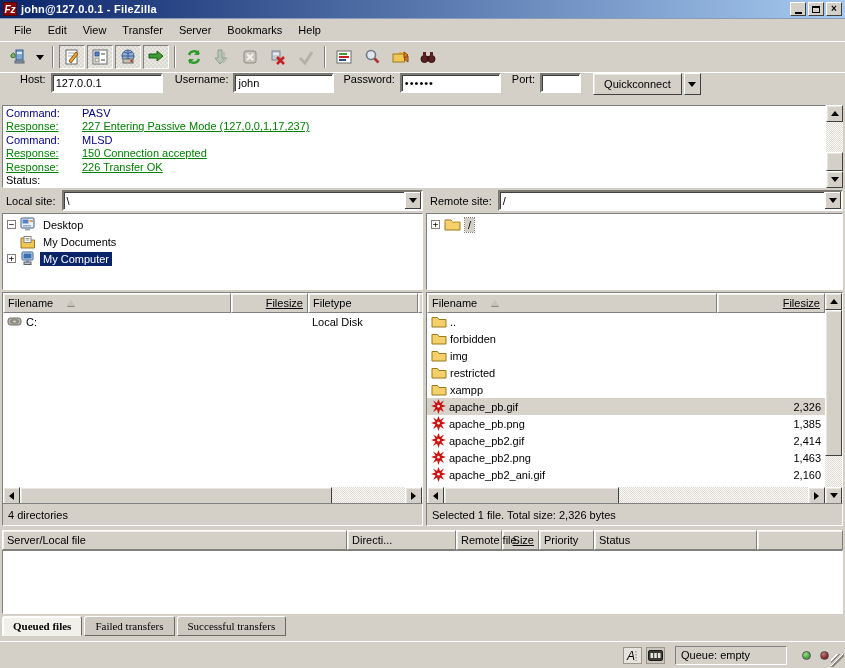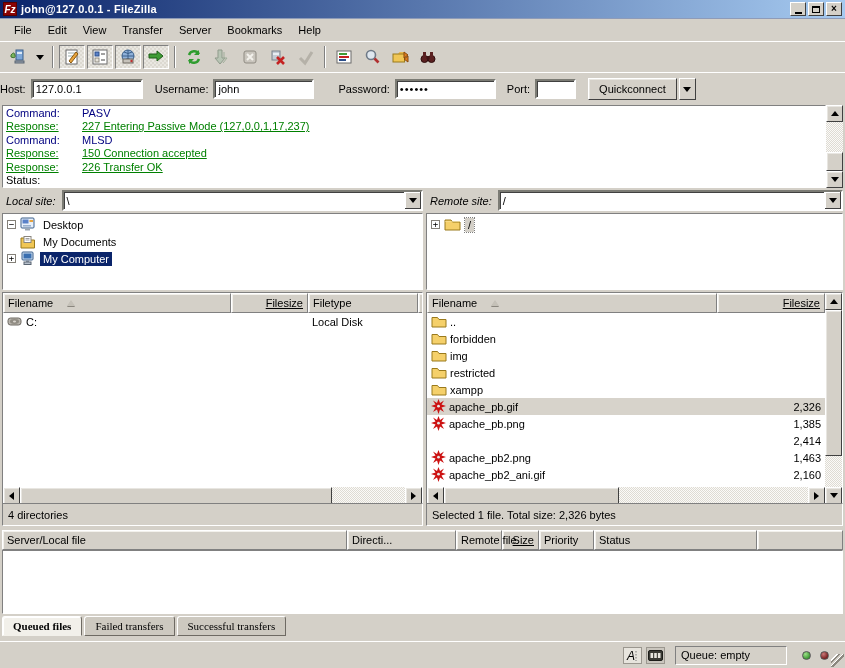--- a/index.html
+++ b/index.html
@@ -25,21 +25,21 @@
   #menubar{left:0;top:19px;width:845px;height:22px;display:flex;align-items:center;padding-left:6px;background:var(--chrome);}
   .menu-item{padding:3px 8px;}
   
   #toolbar{left:0;top:41px;width:845px;height:31px;display:flex;align-items:center;padding-left:4px;border-top:1px solid #fff;}
   .tbtn{width:26px;height:24px;display:flex;align-items:center;justify-content:center;margin:0 1px;}
   .tbtn.pressed{border:1px solid;border-color:#808080 #fff #fff #808080;background:repeating-conic-gradient(#e9e7e1 0 25%,#dcd9d1 0 50%) 0 0/4px 4px;}
   .tsep{width:2px;height:22px;border-left:1px solid #808080;border-right:1px solid #fff;margin:0 4px;}
   .dd-arrow{width:0;height:0;border-left:4px solid transparent;border-right:4px solid transparent;border-top:5px solid #000;}
   .tbtn.dd{width:14px;}
   
-  #quickbar{left:0;top:72px;width:845px;height:33px;display:flex;align-items:center;padding-left:0;border-top:1px solid #fff;}
+  #quickbar{left:0;top:72px;width:845px;height:33px;display:flex;align-items:flex-start;padding-left:20px;border-top:1px solid #fff;}
   .qlabel{margin-right:5px;}
   .qinput{height:20px;background:#fff;border:2px solid;border-color:#7b7b74 #fff #fff #7b7b74;box-shadow:inset 1px 1px 0 #404040;padding:2px 3px;font-size:11px;outline:none;}
   .qc-btn{height:22px;padding:0 10px;background:var(--chrome);border:1px solid;border-color:#fff #404040 #404040 #fff;box-shadow:inset 1px 1px 0 #e8e6e1;font-size:11px;}
   .qc-dd{width:17px;height:22px;background:var(--chrome);border:1px solid;border-color:#fff #404040 #404040 #fff;display:flex;align-items:center;justify-content:center;margin-left:2px;}
   
   #log{left:2px;top:105px;width:824px;height:83px;background:#fff;border:1px solid;border-color:#808080 #fff #fff #808080;padding:1px 0 0 3px;overflow:hidden;}
   .log-line{display:flex;line-height:13.4px;white-space:nowrap;}
   .log-line .llabel{width:76px;flex:none;}
   .log-line.command{color:var(--log-command);}
   .log-line.response{color:var(--log-response);text-decoration:underline;}
@@ -48,21 +48,21 @@
   .vscroll{width:17px;background:repeating-conic-gradient(#fbfaf8 0 25%,#dedbd3 0 50%) 0 0/2px 2px;display:flex;flex-direction:column;}
   .hscroll{height:17px;background:repeating-conic-gradient(#fbfaf8 0 25%,#dedbd3 0 50%) 0 0/2px 2px;display:flex;}
   .sbtn{width:17px;height:17px;flex:none;background:var(--chrome);border:1px solid;border-color:#fff #404040 #404040 #fff;box-shadow:inset 1px 1px 0 #e8e6e1;display:flex;align-items:center;justify-content:center;}
   .thumb{background:var(--chrome);border:1px solid;border-color:#fff #404040 #404040 #fff;box-shadow:inset 1px 1px 0 #e8e6e1;}
   .tri-up{width:0;height:0;border-left:4px solid transparent;border-right:4px solid transparent;border-bottom:5px solid #000;}
   .tri-down{width:0;height:0;border-left:4px solid transparent;border-right:4px solid transparent;border-top:5px solid #000;}
   .tri-left{width:0;height:0;border-top:4px solid transparent;border-bottom:4px solid transparent;border-right:5px solid #000;}
   .tri-right{width:0;height:0;border-top:4px solid transparent;border-bottom:4px solid transparent;border-left:5px solid #000;}
   
   .sitebar{top:190px;height:21px;display:flex;align-items:center;}
-  .sitebar .slabel{padding:0 6px 0 4px;flex:none;font-style:italic;}
+  .sitebar .slabel{padding:0 6px 0 4px;flex:none;}
   .combo{flex:1;height:21px;background:#fff;border:2px solid;border-color:#7b7b74 #fff #fff #7b7b74;box-shadow:inset 1px 1px 0 #404040;display:flex;align-items:center;}
   .combo .cval{flex:1;padding-left:3px;}
   .combo .cbtn{width:17px;height:100%;background:var(--chrome);border-left:1px solid #fff;box-shadow:inset -1px -1px 0 #404040,inset 1px 1px 0 #fff;display:flex;align-items:center;justify-content:center;flex:none;}
   .tree{top:213px;height:77px;background:#fff;border:1px solid;border-color:#808080 #fff #fff #808080;padding:2px 0 0 2px;overflow:hidden;}
   .tree-row{display:flex;align-items:center;height:17px;white-space:nowrap;}
   .pmbox{width:9px;height:9px;border:1px solid #848078;background:#fff;flex:none;display:flex;align-items:center;justify-content:center;font-size:9px;line-height:1;margin:0 4px 0 2px;font-family:"DejaVu Sans Mono",monospace;}
   .tree-label{padding:1px 3px;}
   .tree-label.sel{background:var(--selection-bg);color:#fff;}
   .tree-label.sel-lite{background:var(--chrome);outline:1px dotted #808080;}
   .ticon{margin-right:4px;flex:none;display:flex;}
@@ -234,21 +234,21 @@
       <rect x="7.5" y="8" width="3" height="3" fill="#3e1414"></rect>
     </svg>
   </div>
 </div>
 
 <div id="quickbar" class="abs">
   <span class="qlabel">Host:</span>
   <input class="qinput" style="width: 112px;" value="127.0.0.1">
   <span class="qlabel" style="margin-left:12px">Username:</span>
   <input class="qinput" style="width: 101px;" value="john">
-  <span class="qlabel" style="margin-left:24px">Password:</span>
+  <span class="qlabel" style="margin-left:9px">Password:</span>
   <input class="qinput" style="width: 101px; letter-spacing: 1px;" value="••••••">
   <span class="qlabel" style="margin-left:11px">Port:</span>
   <input class="qinput" style="width: 41px;" value="">
   <button class="qc-btn" style="margin-left:12px">Quickconnect</button>
   <div class="qc-dd">
       <div class="dd-arrow"></div>
     </div>
 </div>
 
 <div id="log" class="abs">
@@ -509,20 +509,29 @@
                   <circle cx="7.5" cy="7.2" r="1.4" fill="#e8e8e8"></circle>
                 </svg>
               </span>
               <span>apache_pb.png</span>
             </div>
           <div class="cell right" style="flex:1">
               <span>1,385</span>
             </div>
         </div>
         <div class="lrow">
+          <div class="cell" style="width:290px">
+              <span class="licon">
+                <svg width="15" height="15" viewBox="0 0 15 15">
+                  <path d="M7.5 0 L9 4 L13 1.5 L10.5 5.5 L15 7 L10.5 8.5 L13 13 L9 10.5 L7.5 15 L6 10.5 L2 13 L4.5 8.5 L0 7 L4.5 5.5 L2 1.5 L6 4 z" fill="#cc1111"></path>
+                  <circle cx="7.5" cy="7.2" r="1.4" fill="#e8e8e8"></circle>
+                </svg>
+              </span>
+              <span>apache_pb2.gif</span>
+            </div>
           <div class="cell right" style="flex:1">
               <span>2,414</span>
             </div>
         </div>
         <div class="lrow">
           <div class="cell" style="width:290px">
               <span class="licon">
                 <svg width="15" height="15" viewBox="0 0 15 15">
                   <path d="M7.5 0 L9 4 L13 1.5 L10.5 5.5 L15 7 L10.5 8.5 L13 13 L9 10.5 L7.5 15 L6 10.5 L2 13 L4.5 8.5 L0 7 L4.5 5.5 L2 1.5 L6 4 z" fill="#cc1111"></path>
                   <circle cx="7.5" cy="7.2" r="1.4" fill="#e8e8e8"></circle>

